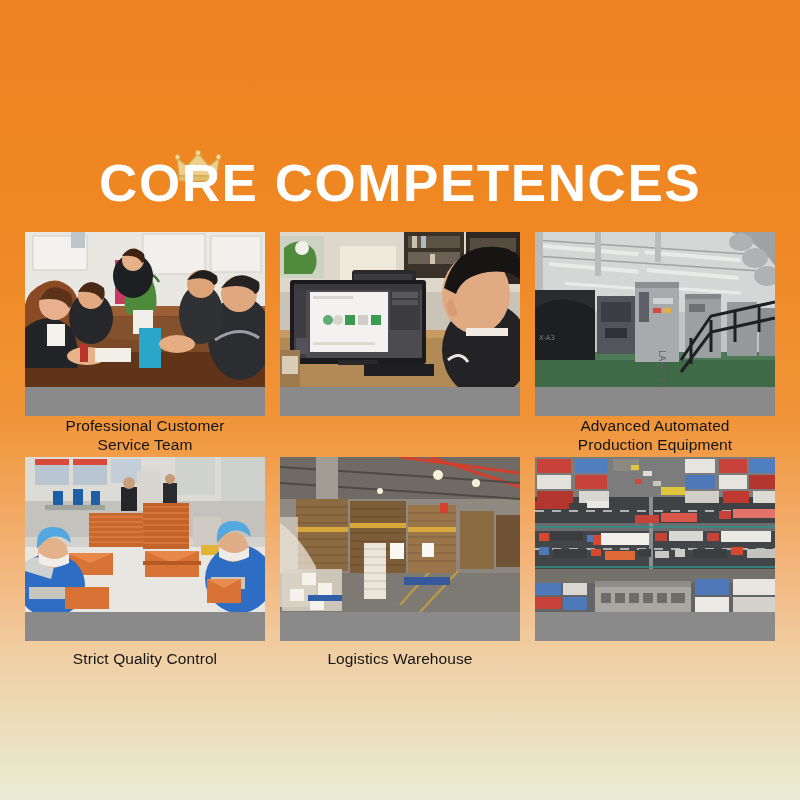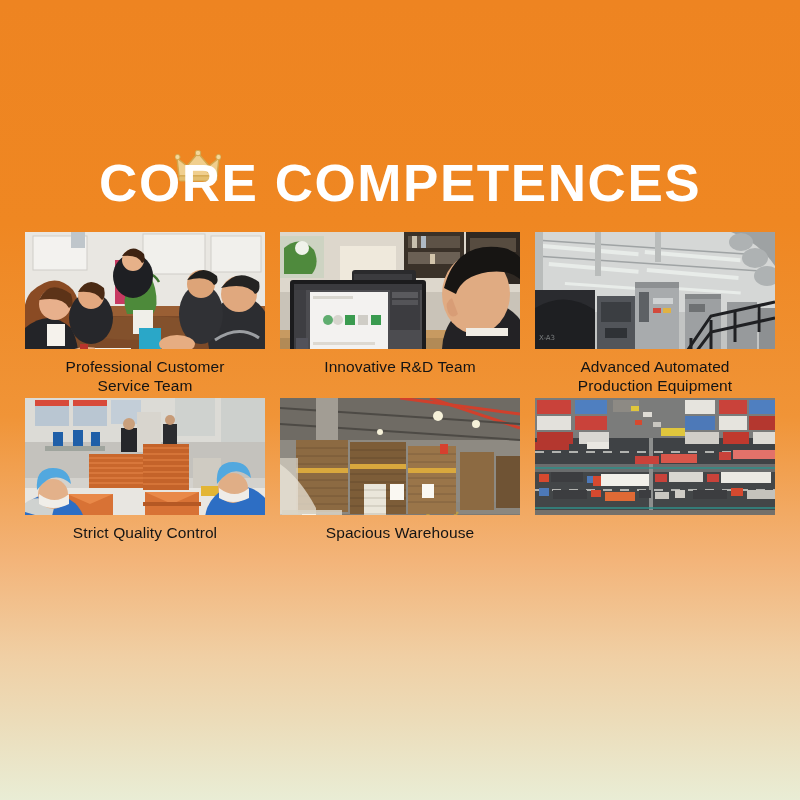--- a/index.html
+++ b/index.html
@@ -68,31 +68,30 @@
     grid-template-columns: 240px 240px 240px;
     grid-column-gap: 15px;
     grid-row-gap: 3px;
   }
   .card {
     width: 240px;
   }
   .photo {
     position: relative;
     width: 240px;
-    height: 117px;
+    height: 184px;
     overflow: hidden;
     background: #8a8a8a;
   }
   .photo > svg {
     display: block;
     width: 240px;
     height: 155px;
   }
   .caption {
-    margin-top: 8px;
     text-align: center;
     font-size: 15.5px;
     line-height: 19px;
     font-weight: 400;
     color: #141414;
     letter-spacing: 0.1px;
     white-space: pre-line;
   }
   .row2 .caption {
     margin-top: 8px;
@@ -224,21 +223,20 @@
             <path d="M168 128 q12 -10 20 2" stroke="#e9e6df" stroke-width="3" fill="none"></path>
             <ellipse cx="196" cy="62" rx="34" ry="40" fill="#e0ab82"></ellipse>
             <path d="M164 56 q12 -48 60 -40 q26 6 24 44 q-8 -24 -40 -20 q-26 4 -32 22z" fill="#171513"></path>
             <path d="M172 66 q-8 4 -4 14 q4 8 10 2" fill="#d89d76"></path>
             <rect x="186" y="96" width="42" height="8" fill="#f0ece4"></rect>
           </g>
           <rect x="0" y="118" width="20" height="37" fill="#9d7b4e"></rect>
           <rect x="2" y="124" width="16" height="18" fill="#d9cdb7"></rect>
         </svg>
       </div>
-      <div class="caption">Innovative R&amp;D Team</div>
     </div>
 
     <div class="card">
       <div class="photo">
         <svg viewBox="0 0 240 155" preserveAspectRatio="xMidYMid slice">
           <rect width="240" height="155" fill="#c2c4c3"></rect>
           <rect x="0" y="0" width="240" height="80" fill="#d5d7d6"></rect>
           <g stroke="#9fa3a4" stroke-width="1.5" fill="none">
             <path d="M0 8 L240 24"></path>
               <path d="M0 24 L240 40"></path>
@@ -460,21 +458,21 @@
             <path d="M84 116 h22"></path>
               <path d="M84 124 h22"></path>
               <path d="M84 132 h22"></path>
           </g>
           <rect x="110" y="86" width="14" height="16" fill="#faf8f2"></rect>
           <rect x="142" y="86" width="12" height="14" fill="#faf8f2"></rect>
           <rect x="28" y="138" width="34" height="6" fill="#2f5fa8"></rect>
           <rect x="124" y="120" width="46" height="8" fill="#34589b"></rect>
         </svg>
       </div>
-      <div class="caption">Spacious Warehouse</div>
+      <div class="caption">Logistics Warehouse</div>
     </div>
 
     <div class="card row2">
       <div class="photo">
         <svg viewBox="0 0 240 155" preserveAspectRatio="xMidYMid slice">
           <rect width="240" height="155" fill="#6e6f70"></rect>
           <rect x="0" y="0" width="240" height="40" fill="#7b7c7b"></rect>
           <rect x="0" y="40" width="240" height="26" fill="#3f4245"></rect>
           <rect x="0" y="66" width="240" height="8" fill="#6a6c6d"></rect>
           <rect x="0" y="74" width="240" height="38" fill="#434648"></rect>

